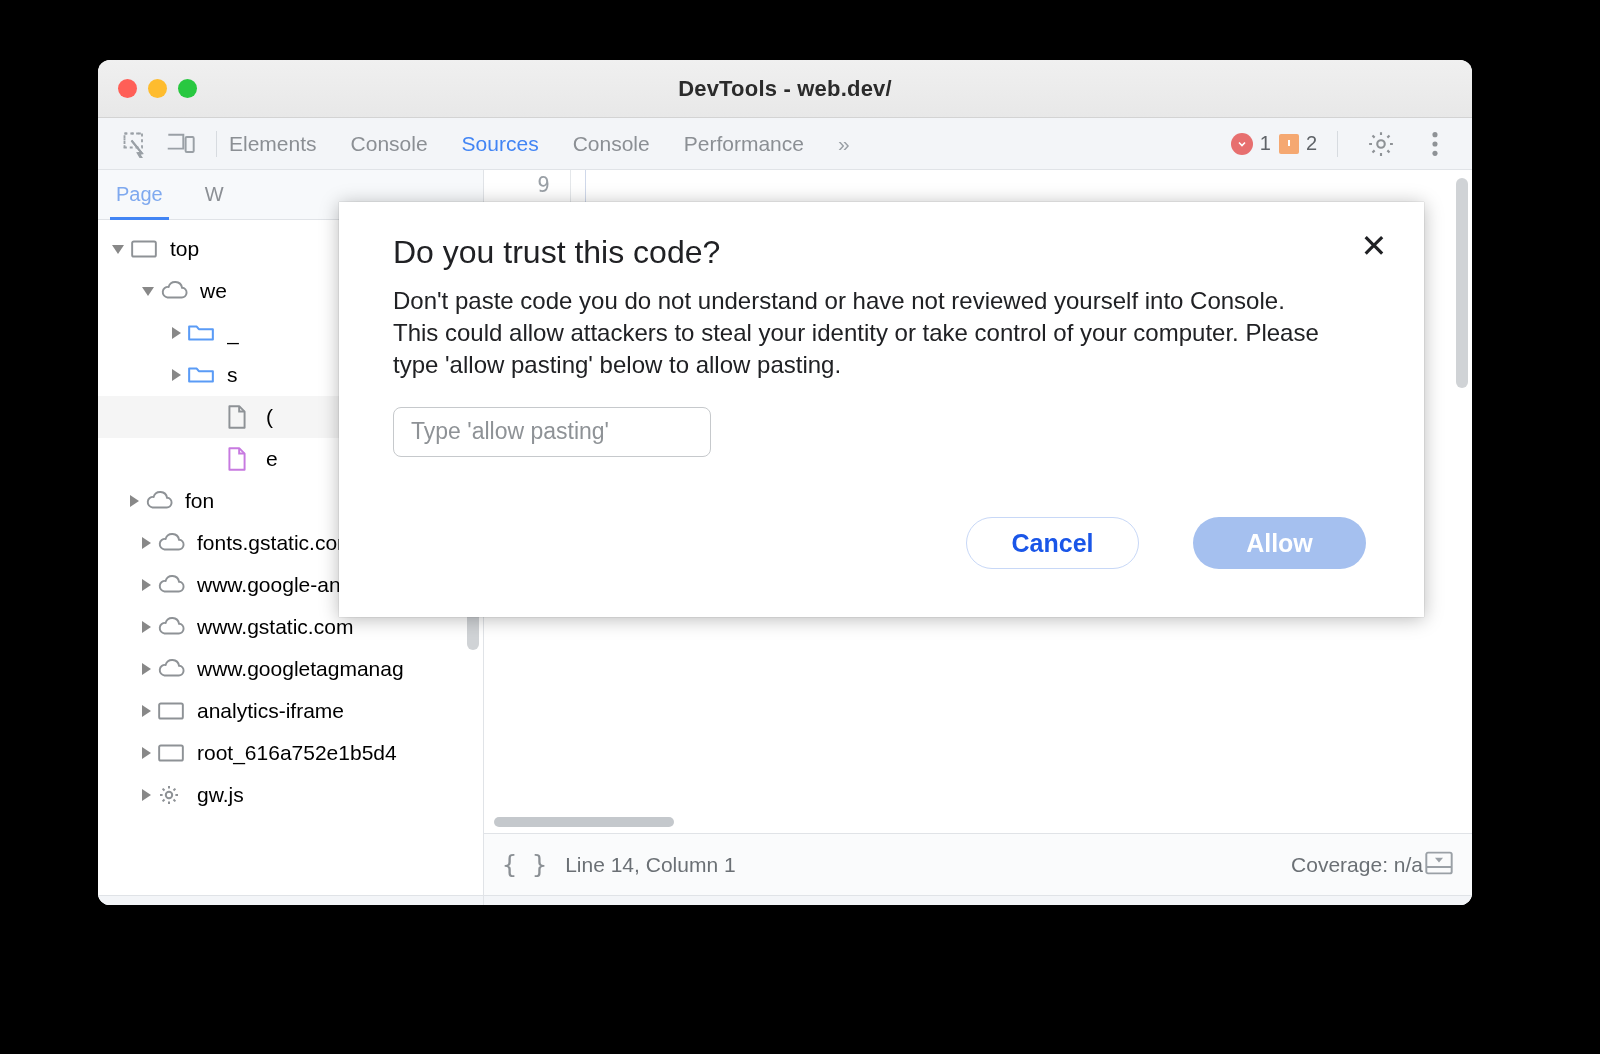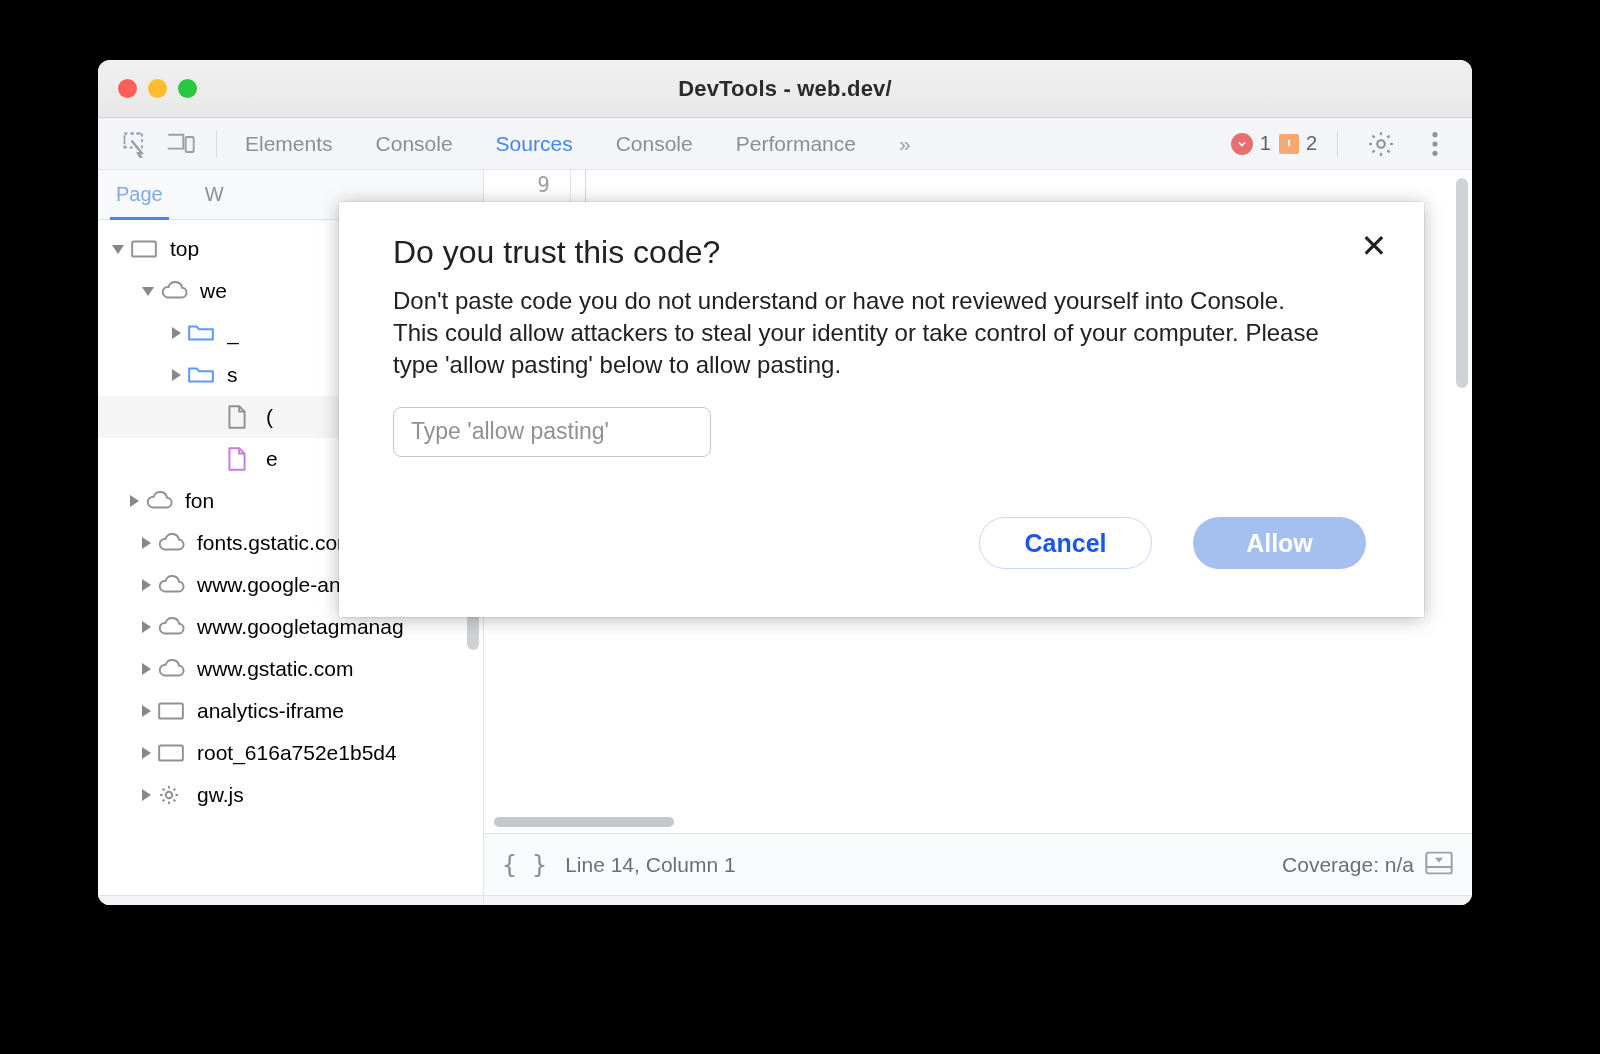--- a/index.html
+++ b/index.html
@@ -38,21 +38,21 @@
   }
 
   
   .dt-toolbar {
     height: 52px; background: #f3f5f8;
     border-bottom: 1px solid #e0e3e7;
     display: flex; align-items: center; padding: 0 14px;
   }
   .tb-icon { width: 46px; height: 40px; display: flex; align-items: center; justify-content: center; cursor: pointer; }
   .tb-sep { width: 1px; height: 26px; background: #d7dbe0; margin: 0 12px; }
-  .dt-tabs { display: flex; gap: 43px; margin-left: 16px; }
+  .dt-tabs { display: flex; gap: 34px; margin-left: 0; }
   .dt-tab { font-size: 21px; color: #8b8f94; cursor: pointer; white-space: nowrap; }
   .dt-tab.active { color: #4285f4; }
   .chev { font-size: 21px; color: #9aa0a6; letter-spacing: -3px; cursor: pointer; }
   .tb-right { margin-left: auto; display: flex; align-items: center; gap: 8px; }
   .badge { display: flex; align-items: center; gap: 7px; cursor: pointer; }
   .badge .num { font-size: 20px; color: #5f6368; }
   .err-ic { width: 22px; height: 22px; border-radius: 50%; background: #e76f6f; display:flex; align-items:center; justify-content:center; }
   .warn-ic { width: 20px; height: 20px; background: #f5a871; border-radius: 2px; display:flex; align-items:center; justify-content:center; }
 
   
@@ -87,21 +87,21 @@
   .tag { color: #c5408a; }
   .attr { color: #d98243; }
   .val { color: #6a8fd4; }
   .punc { color: #666; }
   .code-hscroll { position: absolute; left: 10px; bottom: 6px; width: 180px; height: 10px; background: #c4c8cc; border-radius: 5px; }
   .code-vscroll { position: absolute; right: 4px; top: 8px; width: 12px; height: 210px; background: #d0d3d6; border-radius: 6px; }
 
   .status-bar { height: 62px; border-top: 1px solid #e0e3e7; background: #fafbfc; display: flex; align-items: center; padding: 0 18px; }
   .fmt-btn { font-family: "DejaVu Sans Mono", monospace; font-size: 25px; color: #8a8f94; margin-right: 18px; cursor: pointer; }
   .status-text { font-size: 21px; color: #6b7075; }
-  .status-right { margin-left: auto; display: flex; align-items: center; gap: 10px; text-align: center; }
+  .status-right { margin-left: auto; display: flex; align-items: center; gap: 1px; text-align: center; }
 
   .scope-bar { height: 68px; border-top: 1px solid #e0e3e7; background: #f3f5f8; display: flex; align-items: center; padding-left: 30px; gap: 34px; }
   .scope-tab { font-size: 22px; color: #8b8f94; position: relative; height: 68px; display:flex; align-items:center; padding: 0 4px; cursor: pointer; }
   .scope-tab.active { color: #7fa9ef; }
   .scope-tab.active::after { content:''; position:absolute; left:-6px; right:-6px; bottom:0; height:3px; background:#4285f4; }
 
   
   .dialog {
     position: absolute; left: 241px; top: 142px;
     width: 1085px; height: 415px;
@@ -112,21 +112,21 @@
   .dlg-close { position: absolute; right: 30px; top: 24px; width: 40px; height: 40px; display:flex; align-items:center; justify-content:center; cursor: pointer; font-size: 32px; color: #202124; line-height: 1; }
   .dlg-title { font-size: 32px; color: #202124; }
   .dlg-msg { font-size: 24px; line-height: 1.33; color: #202124; margin-top: 14px; max-width: 935px; }
   .dlg-input {
     margin-top: 26px; width: 318px; height: 50px;
     border: 1px solid #c6c9cc; border-radius: 8px;
     font-size: 23px; color: #202124; padding: 0 17px;
     font-family: "Liberation Sans", sans-serif; outline: none; background: #fff;
   }
   .dlg-input::placeholder { color: #8e9296; }
-  .dlg-actions { position: absolute; right: 58px; bottom: 48px; display: flex; gap: 41px; align-items: center; }
+  .dlg-actions { position: absolute; right: 58px; bottom: 48px; display: flex; gap: 54px; align-items: center; }
   .btn { border: none; border-radius: 26px; font-size: 25px; font-weight: bold; cursor: pointer; font-family: "Liberation Sans", sans-serif; }
   .btn-cancel { width: 173px; height: 52px; background: #fff; color: #1a56e8; border: 1px solid #c8d8f7; }
   .btn-allow { width: 173px; height: 52px; background: #a5c0ef; color: #fff; }
 </style>
 </head>
 <body>
 
 <div class="screen">
   <div class="window">
 
@@ -288,30 +288,30 @@
               </span>
               <span class="tlabel">www.google-analytics</span>
             </div>
             <div class="tnode" style="padding-left: 44px;">
               <span class="arrow r"></span>
               <span class="ticon">
                 <svg width="30" height="22" viewBox="0 0 28 20" fill="none" stroke="#8e9296" stroke-width="1.8">
                   <path d="M7 16h13a4.5 4.5 0 0 0 .6-9A6.5 6.5 0 0 0 8 6.2 4.9 4.9 0 0 0 7 16z"></path>
                 </svg>
               </span>
+              <span class="tlabel">www.gstatic.com</span>
+            </div>
+            <div class="tnode" style="padding-left: 44px;">
+              <span class="arrow r"></span>
+              <span class="ticon">
+                <svg width="30" height="22" viewBox="0 0 28 20" fill="none" stroke="#8e9296" stroke-width="1.8">
+                  <path d="M7 16h13a4.5 4.5 0 0 0 .6-9A6.5 6.5 0 0 0 8 6.2 4.9 4.9 0 0 0 7 16z"></path>
+                </svg>
+              </span>
               <span class="tlabel">www.googletagmanag</span>
-            </div>
-            <div class="tnode" style="padding-left: 44px;">
-              <span class="arrow r"></span>
-              <span class="ticon">
-                <svg width="30" height="22" viewBox="0 0 28 20" fill="none" stroke="#8e9296" stroke-width="1.8">
-                  <path d="M7 16h13a4.5 4.5 0 0 0 .6-9A6.5 6.5 0 0 0 8 6.2 4.9 4.9 0 0 0 7 16z"></path>
-                </svg>
-              </span>
-              <span class="tlabel">www.gstatic.com</span>
             </div>
             <div class="tnode" style="padding-left: 44px;">
               <span class="arrow r"></span>
               <span class="ticon">
                 <svg width="28" height="22" viewBox="0 0 26 20" fill="none" stroke="#8e9296" stroke-width="1.8">
                   <rect x="2" y="3" width="22" height="14" rx="1.5"></rect>
                 </svg>
               </span>
               <span class="tlabel">analytics-iframe</span>
             </div>

